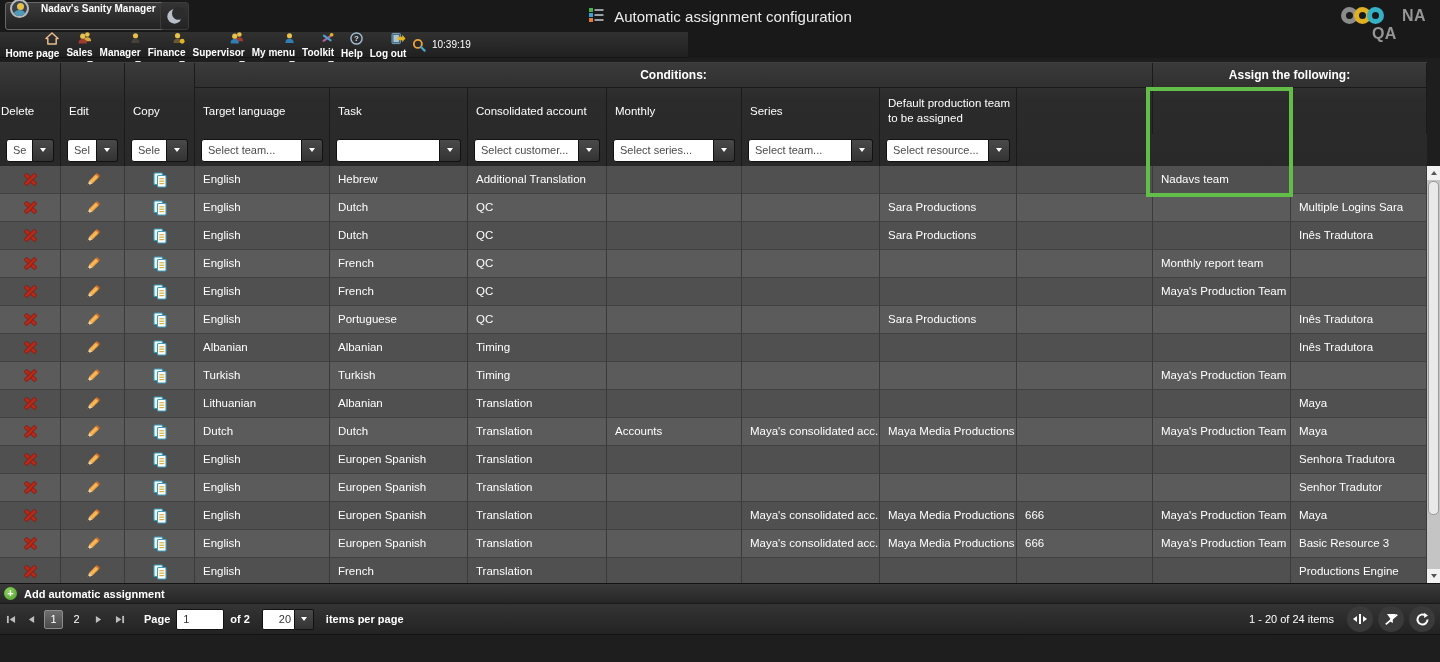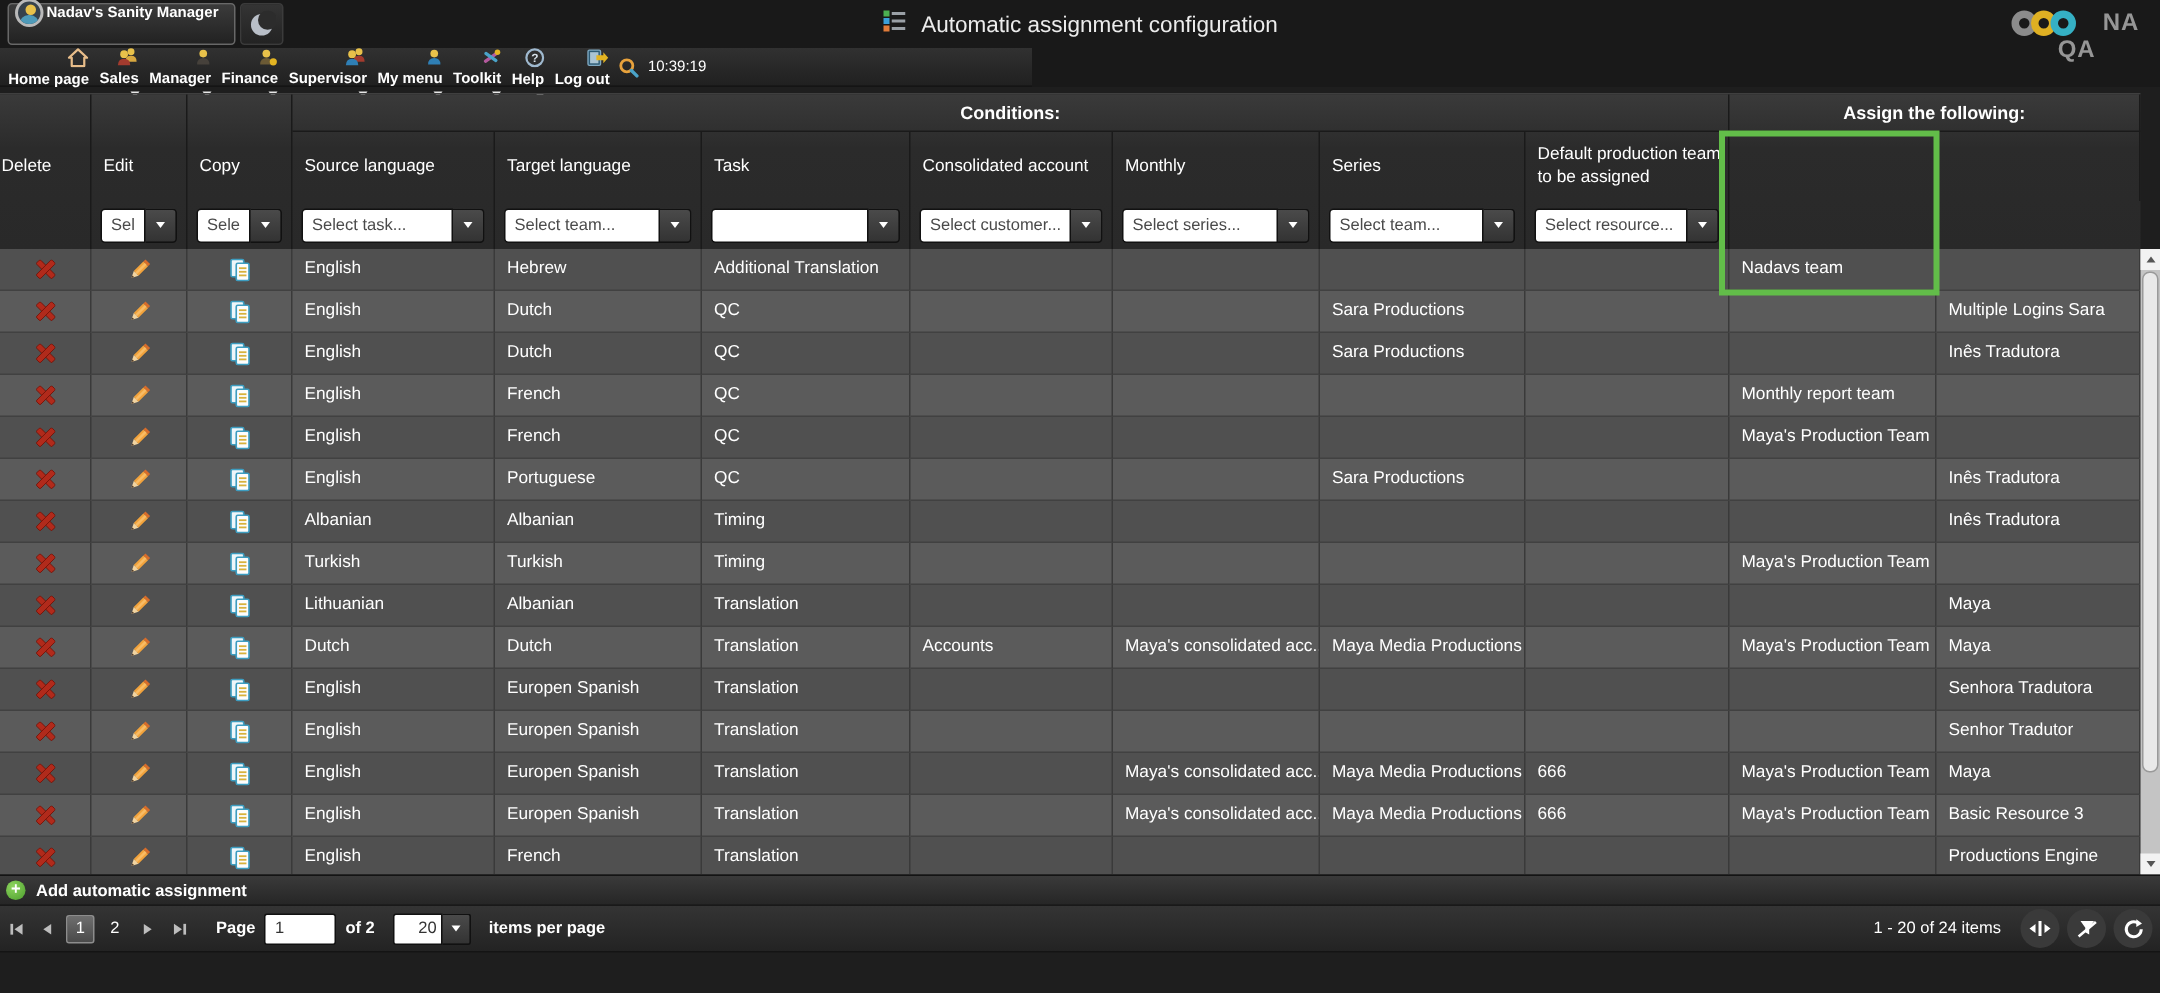--- a/index.html
+++ b/index.html
@@ -1,21 +1,21 @@
 <!DOCTYPE html>
 <html><head>
 <meta charset="utf-8">
 <style>
 * { margin:0; padding:0; box-sizing:border-box; }
 html,body { width:1440px; height:662px; background:#1e1e1e; font-family:"Liberation Sans",sans-serif; overflow:hidden; }
 .screen { position:absolute; inset:0; }
 
 
 .topbar { position:absolute; top:0; left:0; width:1440px; height:32px; background:#191919; }
-.user-btn { position:absolute; left:5px; top:2px; height:28px; padding:0 10px 16px 4px; display:flex; align-items:center; gap:2px;
+.user-btn { position:absolute; left:5px; top:2px; height:28px; padding:0 10px 16px 4px; display:flex; align-items:center; gap:12px;
   background:linear-gradient(#3b3b3b,#222); border:1px solid #686868; border-radius:3px; }
 .user-btn .avatar { width:19px; height:19px; border-radius:50%; background:#37424c; border:2px solid #b9b9b9; position:relative; overflow:hidden; flex:none; }
 .user-btn .avatar .head { position:absolute; left:4.5px; top:2px; width:7px; height:7px; border-radius:50%; background:#e8c14a; }
 .user-btn .avatar .body { position:absolute; left:1px; top:9.5px; width:13px; height:8px; border-radius:6px 6px 0 0; background:#4e9ab8; }
 .user-btn .label { color:#fff; font-size:10px; font-weight:bold; white-space:nowrap; }
 .moon-btn { position:absolute; left:160px; top:2px; width:29px; height:28px; background:linear-gradient(#343434,#232323); border:1px solid #3b3b3b; border-radius:3px; display:flex; align-items:center; justify-content:center; }
 .title-wrap { position:absolute; left:0; top:0; width:1440px; height:32px; display:flex; align-items:center; justify-content:center; gap:9px; pointer-events:none; }
 .title-text { color:#ececec; font-size:15px; }
 .logo { position:absolute; right:14px; top:6px; z-index:30; }
 .logo .row1 { display:flex; align-items:center; height:19px; }
@@ -256,21 +256,20 @@
   <div class="grid-header grid-cols">
     <div class="gh-cell"></div>
     <div class="gh-cell"></div>
     <div class="gh-cell"></div>
     <div class="gh-group" style="grid-column:4/11">Conditions:</div>
     <div class="gh-group" style="grid-column:11/13">Assign the following:</div>
 
     <div class="h-cell first">Delete</div>
     <div class="h-cell">Edit</div>
     <div class="h-cell">Copy</div>
-    <div class="h-cell">Source language</div>
     <div class="h-cell">Target language</div>
     <div class="h-cell">Task</div>
     <div class="h-cell">Consolidated account</div>
     <div class="h-cell">Monthly</div>
     <div class="h-cell">Series</div>
     <div class="h-cell">Default production team to be assigned</div>
 
     <div class="f-cell"></div>
     <div class="f-cell"></div>
     <div class="f-cell"></div>

